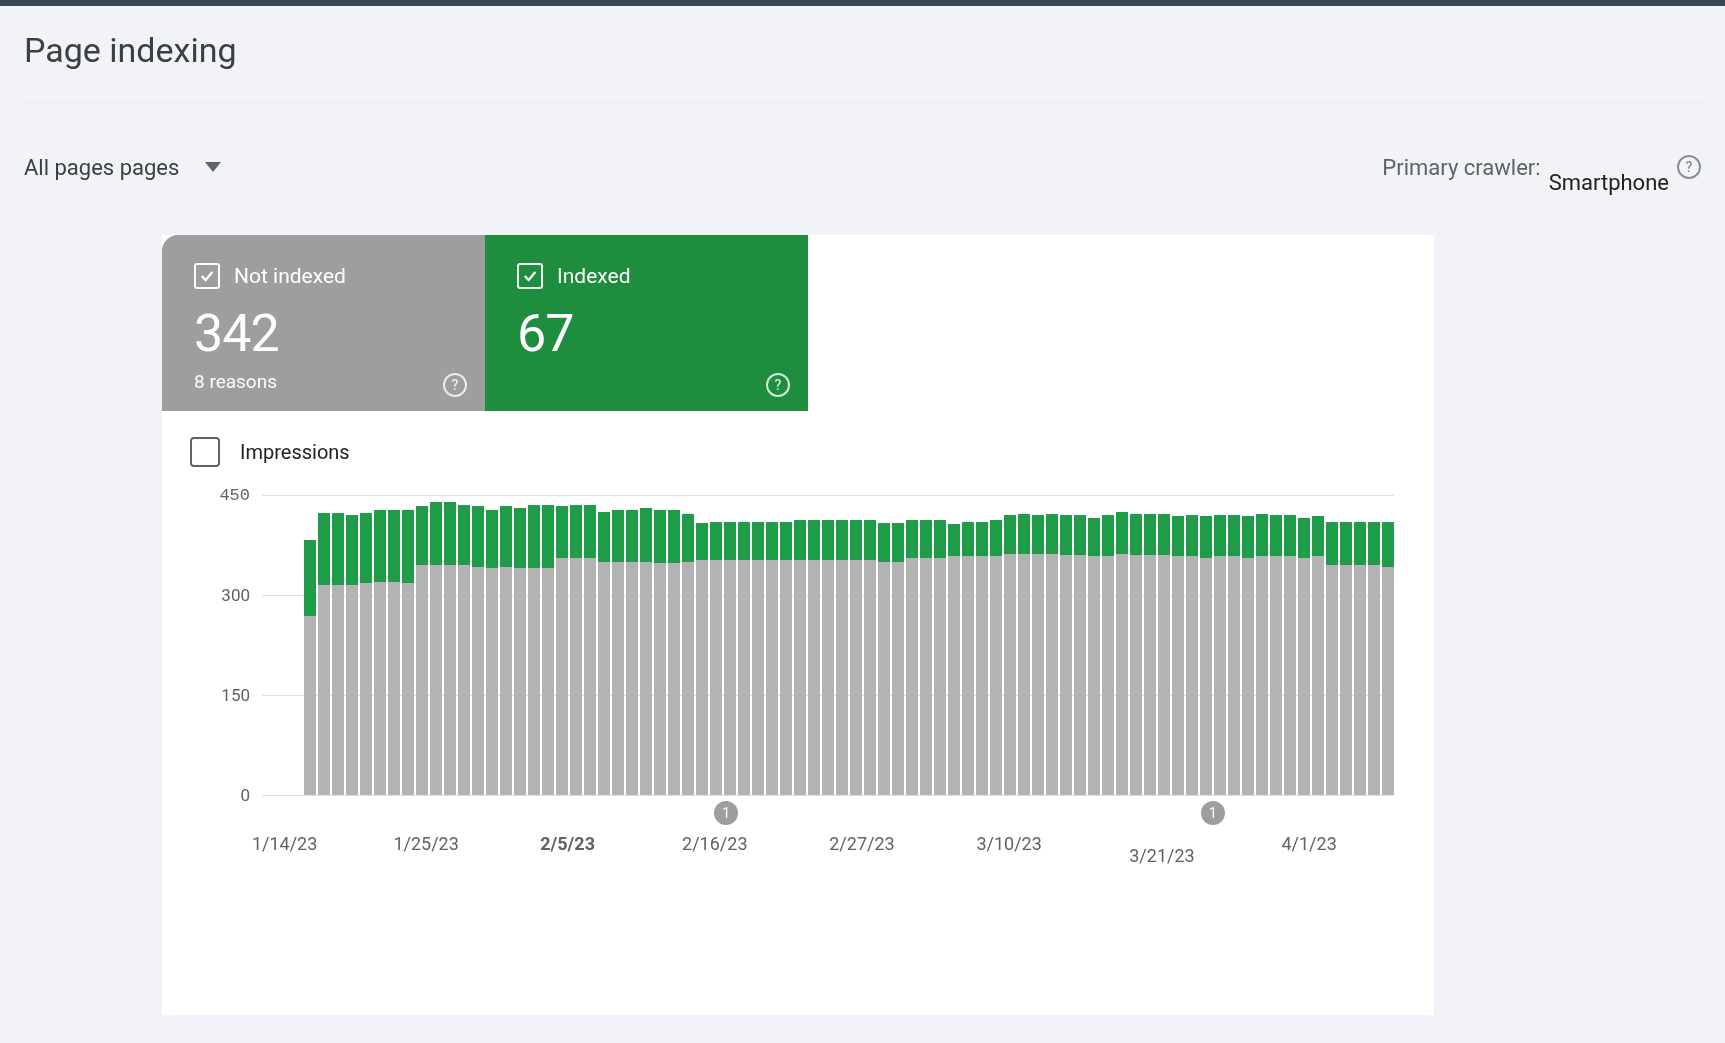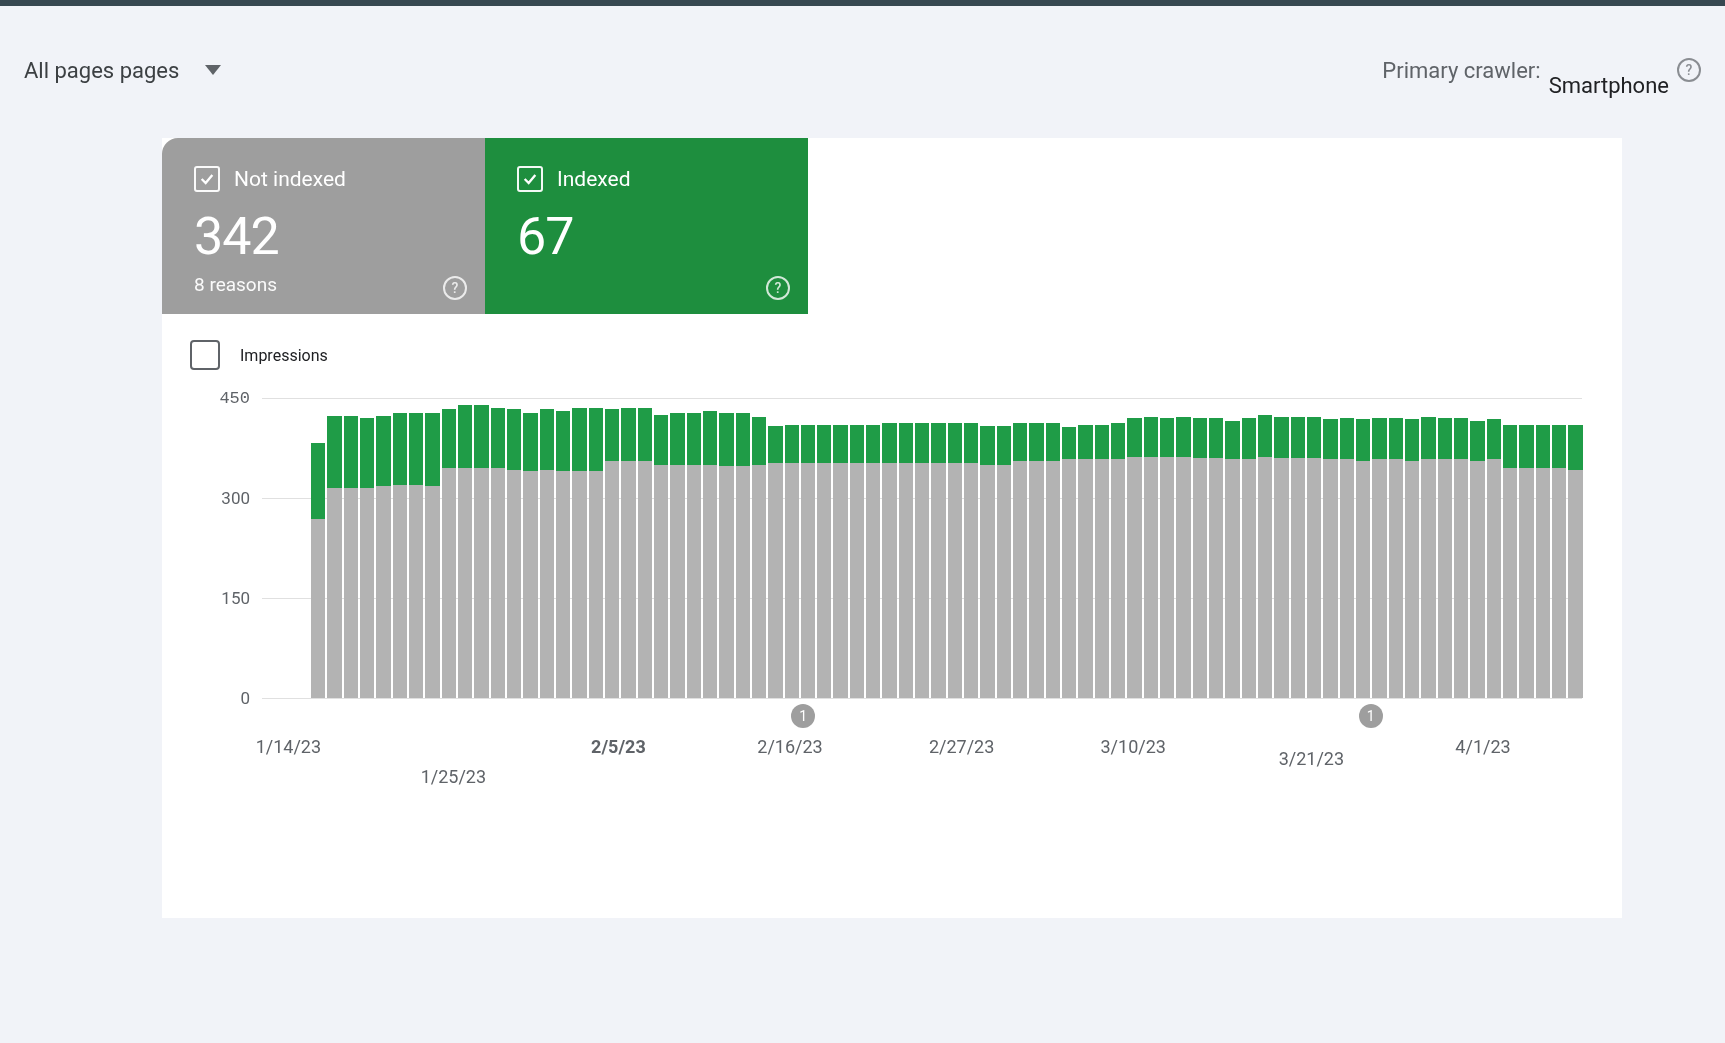--- a/index.html
+++ b/index.html
@@ -19,54 +19,55 @@
   .topbar{height:6px;background:#374851;}
   .page{padding:0 24px;}
   .title{font-size:34px;font-weight:400;color:#3c4043;padding:24px 0 32px 0;border-bottom:1px solid #e8eaed;}
   .subheader{display:flex;align-items:center;justify-content:space-between;padding:36px 0 40px 0;}
   .filter{display:flex;align-items:center;gap:26px;font-size:22px;color:#3c4043;cursor:pointer;}
   .tri{width:0;height:0;border-left:8px solid transparent;border-right:8px solid transparent;border-top:10px solid #5f6368;}
   .crawler{font-size:22px;color:var(--muted);display:flex;align-items:center;gap:8px;}
   .crawler .val{color:#202124;margin-top:31px;}
   .help-icon{width:20px;height:20px;border:2px solid currentColor;border-radius:50%;display:inline-flex;align-items:center;justify-content:center;font-size:14px;font-weight:500;opacity:.7;}
 
-  .panel{background:var(--card);margin:0 0 0 138px;width:1460px;min-height:780px;}
+  .panel{background:var(--card);margin:0 0 0 138px;width:1272px;min-height:780px;}
   .tiles{display:flex;}
   .tile{width:265px;padding:28px 26px 18px 32px;color:#fff;position:relative;}
   .tile.grey{background:#9e9e9e;border-top-left-radius:16px;}
   .tile.green{background:#1e8e3e;}
   .tile .row{display:flex;align-items:center;gap:14px;font-size:21px;}
   .cb{width:22px;height:22px;border:2.5px solid rgba(255,255,255,.95);border-radius:3px;display:inline-flex;align-items:center;justify-content:center;}
   .cb svg{width:16px;height:16px;}
   .count{font-size:52px;font-weight:400;margin:14px 0 6px 0;letter-spacing:-1px;}
   .sub{font-size:19px;opacity:.95;}
   .tile .help{position:absolute;right:18px;bottom:14px;opacity:.8;}
 
   .impressions{display:flex;align-items:center;gap:20px;padding:26px 0 8px 28px;}
   .impressions .cb-empty{width:26px;height:26px;border:2.5px solid #5f6368;border-radius:4px;}
-  .impressions .lbl{font-size:16px;color:#202124;}
+  .impressions .lbl{font-size:20px;color:#202124;}
 
   .chart-wrap{padding:20px 30px 0 30px;}
   .ytitle{font-size:18px;color:#5f6368;margin-left:30px;margin-bottom:4px;}
   .chart{position:relative;height:300px;margin-left:70px;margin-right:10px;}
   .grid{position:absolute;left:0;right:0;height:0;border-top:1px solid #e0e0e0;}
   .ylab{position:absolute;left:-58px;transform:translateY(-50%);font-size:17px;color:#5f6368;text-align:right;width:46px;}
   .bars{position:absolute;left:0;right:0;bottom:0;top:0;display:flex;align-items:flex-end;gap:2px;}
   .bar{flex:1;display:flex;flex-direction:column;justify-content:flex-end;}
   .seg-green{background:var(--bar-green);}
   .seg-grey{background:var(--bar-grey);}
   .xaxis{position:relative;height:70px;margin-left:70px;margin-right:10px;}
   .marker{position:absolute;top:6px;transform:translateX(-50%);width:24px;height:24px;border-radius:50%;background:#9e9e9e;color:#fff;font-size:14px;display:flex;align-items:center;justify-content:center;}
   .xlab{position:absolute;top:38px;transform:translateX(-50%);font-size:18px;color:#5f6368;white-space:nowrap;}
 </style>
 </head>
 <body>
 
 <div class="topbar"></div>
 <div class="page">
+  <div class="title">Page indexing</div>
 
   <div class="subheader">
     <div class="filter">
       <span>All pages pages</span>
       <span class="tri"></span>
     </div>
     <div class="crawler">
       <span>Primary crawler: </span>
       <span class="val">Smartphone</span>
       <span class="help-icon">?</span>
@@ -441,21 +442,21 @@
             <div class="bar">
               <div class="seg-green" style="height: 44.6667px;"></div>
               <div class="seg-grey" style="height: 228px;"></div>
             </div>
           </div>
         </div>
       <div class="xaxis" id="xaxis">
           <div class="marker" style="left: 41%;">1</div>
           <div class="marker" style="left: 84%;">1</div>
           <div class="xlab" style="left: 2%;">1/14/23</div>
-          <div class="xlab" style="left: 14.5%; margin-top: 30px;">1/25/23</div>
+          <div class="xlab" style="left: 14.5%;">1/25/23</div>
           <div class="xlab" style="left: 27%; font-weight: bold;">2/5/23</div>
           <div class="xlab" style="left: 40%;">2/16/23</div>
           <div class="xlab" style="left: 53%;">2/27/23</div>
           <div class="xlab" style="left: 66%;">3/10/23</div>
           <div class="xlab" style="left: 79.5%; margin-top: 12px;">3/21/23</div>
           <div class="xlab" style="left: 92.5%;">4/1/23</div>
         </div>
     </div>
   </div>
 </div>

